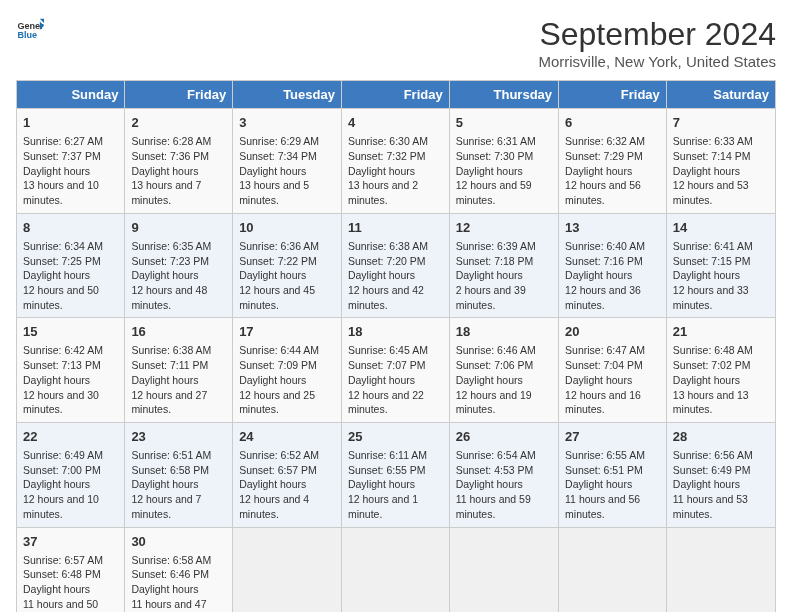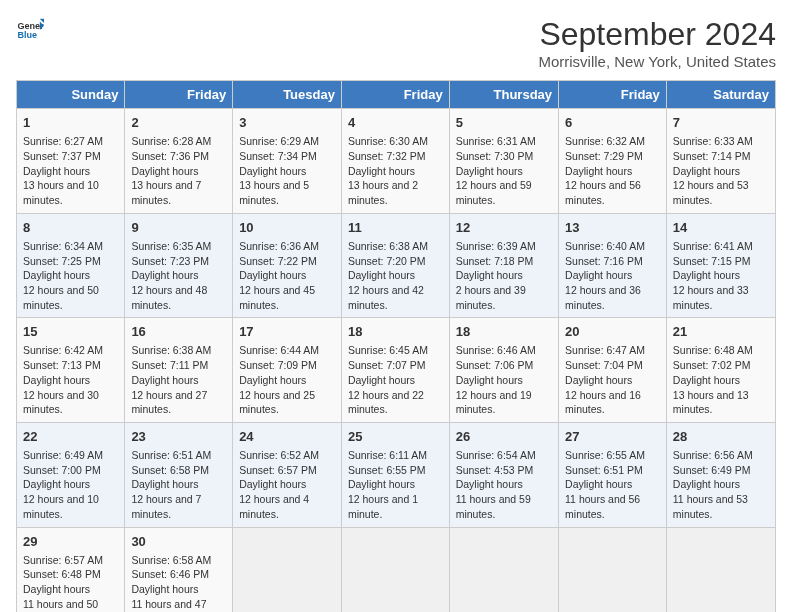--- a/index.html
+++ b/index.html
@@ -308,21 +308,21 @@
         <td>
         <span class="day-num">28</span>
         <span>Sunrise: 6:56 AM</span><br>
         <span>Sunset: 6:49 PM</span><br>
         <span>Daylight hours</span><br>
         <span>11 hours and 53 minutes.</span>
       </td>
       </tr>
       <tr>
         <td>
-        <span class="day-num">29</span>
+        <span class="day-num">37</span>
         <span>Sunrise: 6:57 AM</span><br>
         <span>Sunset: 6:48 PM</span><br>
         <span>Daylight hours</span><br>
         <span>11 hours and 50 minutes.</span>
       </td>
         <td>
         <span class="day-num">30</span>
         <span>Sunrise: 6:58 AM</span><br>
         <span>Sunset: 6:46 PM</span><br>
         <span>Daylight hours</span><br>

